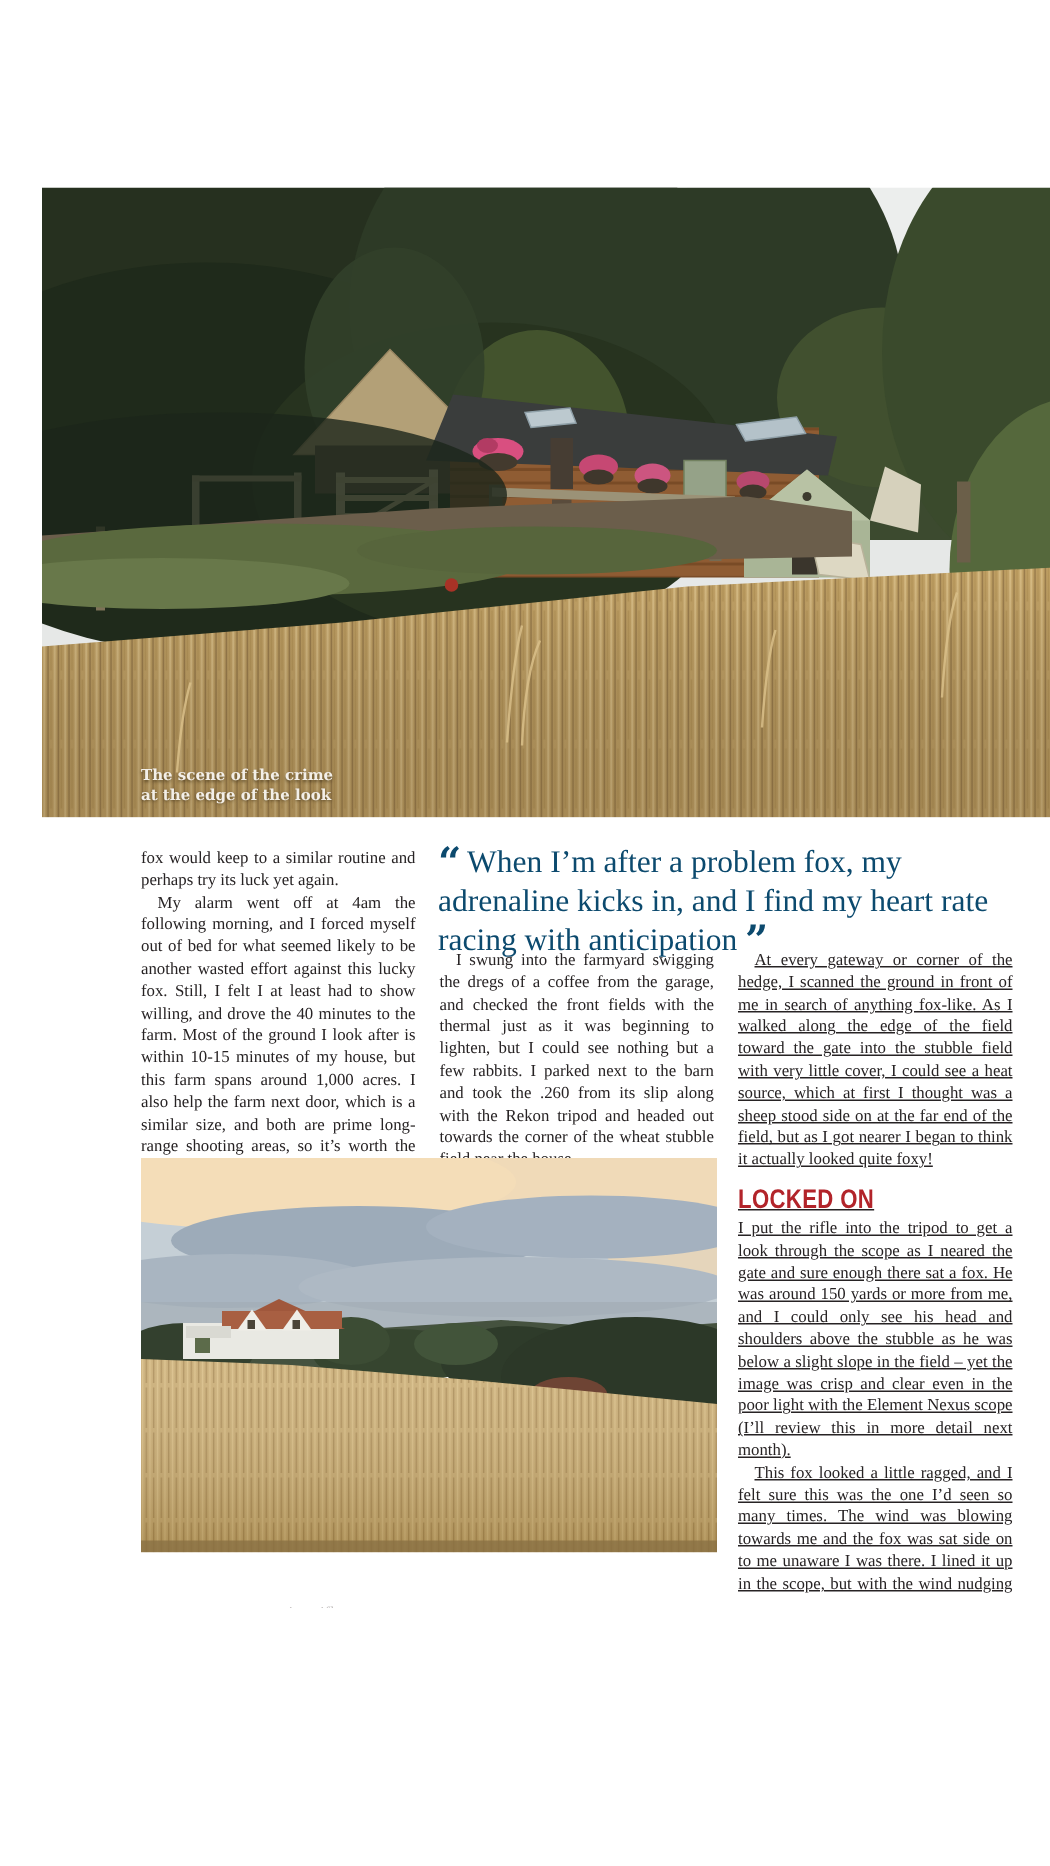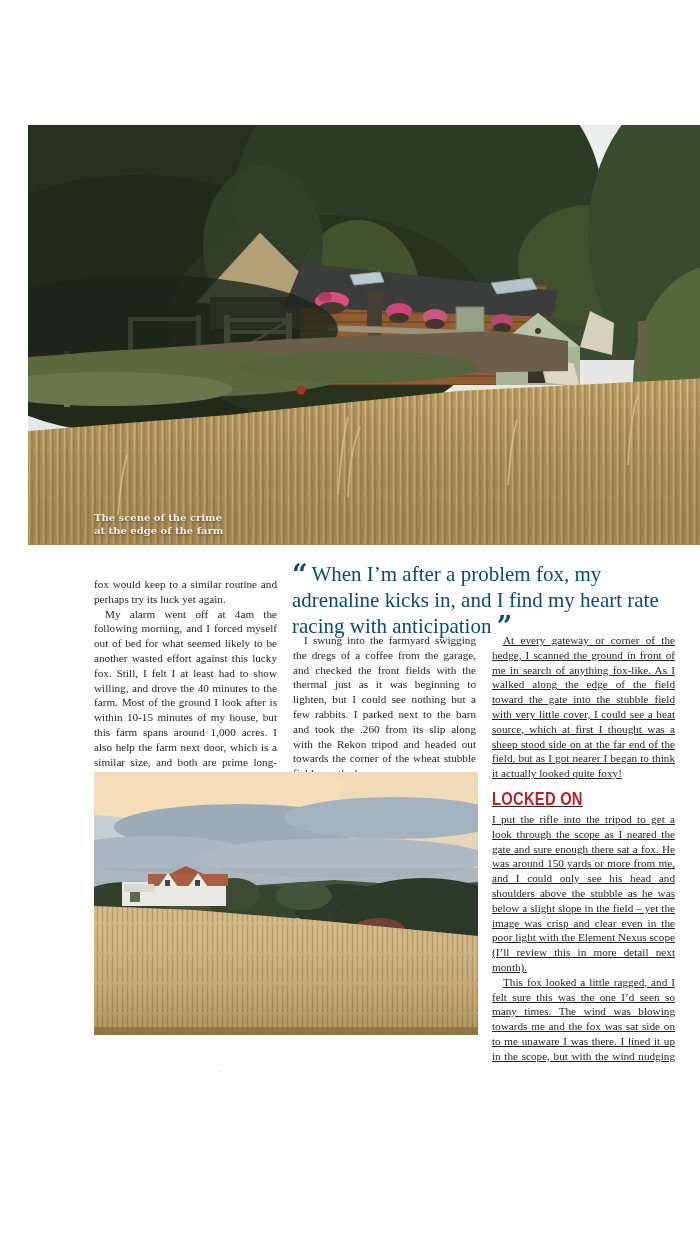--- a/index.html
+++ b/index.html
@@ -21,21 +21,21 @@
   
   .pull-quote{position:absolute;left:264px;top:561px;width:380px;
         font-family:"Liberation Serif", serif;font-size:21px;line-height:26px;color:#0c4a6e;}
   .qmark{font-family:"DejaVu Serif", serif;font-weight:700;font-size:27px;line-height:0;
         position:relative;top:3px;letter-spacing:-1px;}
 
   
   .col{position:absolute;width:183px;font-size:11.2px;line-height:14.8px;text-align:justify;}
   .col p{margin:0;}
   .col p.indent{text-indent:11px;}
-  .col1{left:66px;top:577px;}
+  .col1{left:66px;top:565px;}
   .col2{left:265px;top:633px;}
   .col3{left:464px;top:633px;text-decoration:underline;}
 
   .section-heading{margin:9px 0 4px 0;color:#b2242a;
         font-family:"Liberation Sans", sans-serif;font-weight:800;font-size:18px;line-height:18px;
         transform:scaleX(.82);transform-origin:left center;letter-spacing:.3px;white-space:nowrap;}
 
   
   .footer{position:absolute;left:0;top:1062px;width:700px;height:40px;background:#fff;}
   .page-number{position:absolute;left:66px;top:16px;font-family:"DejaVu Serif", serif;
@@ -158,21 +158,21 @@
       <g>
         <polygon points="0,306 200,290 430,266 700,252 700,420 0,420" fill="url(#grass1)"></polygon>
         <polygon points="0,306 200,290 430,266 700,252 700,420 0,420" fill="url(#grassShade)"></polygon>
         <path d="M310,370 q4,-55 10,-78 M320,372 q2,-48 12,-70 M600,340 q3,-50 10,-70 M90,390 q3,-40 9,-60 M480,360 q3,-45 9,-65" stroke="#d9c089" stroke-width="1.6" fill="none" opacity=".85"></path>
       </g>
       <circle cx="273" cy="265" r="4.5" fill="#a83226"></circle>
     </svg>
 
     <div class="hero-caption">
       <div>The scene of the crime</div>
-      <div>at the edge of the farm</div>
+      <div>at the edge of the look</div>
     </div>
   </div>
 
   <div class="col col1">
     <p>fox would keep to a similar routine and perhaps try its luck yet again.</p>
     <p class="indent">My alarm went off at 4am the following morning, and I forced myself out of bed for what seemed likely to be another wasted effort against this lucky fox. Still, I felt I at least had to show willing, and drove the 40 minutes to the farm. Most of the ground I look after is within 10-15 minutes of my house, but this farm spans around 1,000 acres. I also help the farm next door, which is a similar size, and both are prime long-range shooting areas, so it’s worth the extra few minutes drive!</p>
   </div>
 
   <div class="pull-quote">
     <span class="qmark">“</span>

